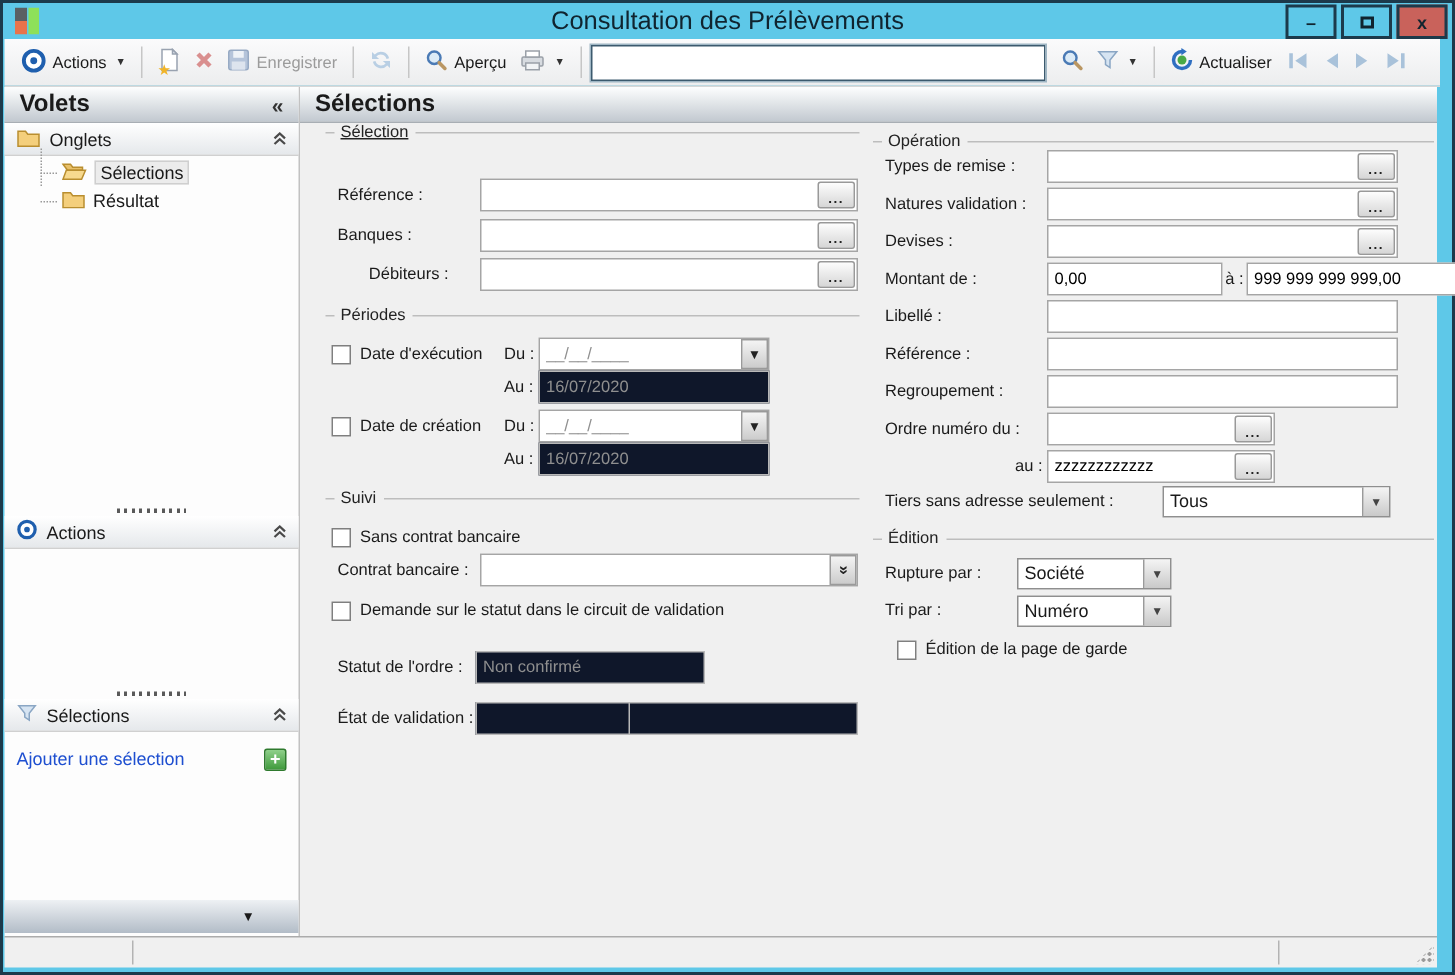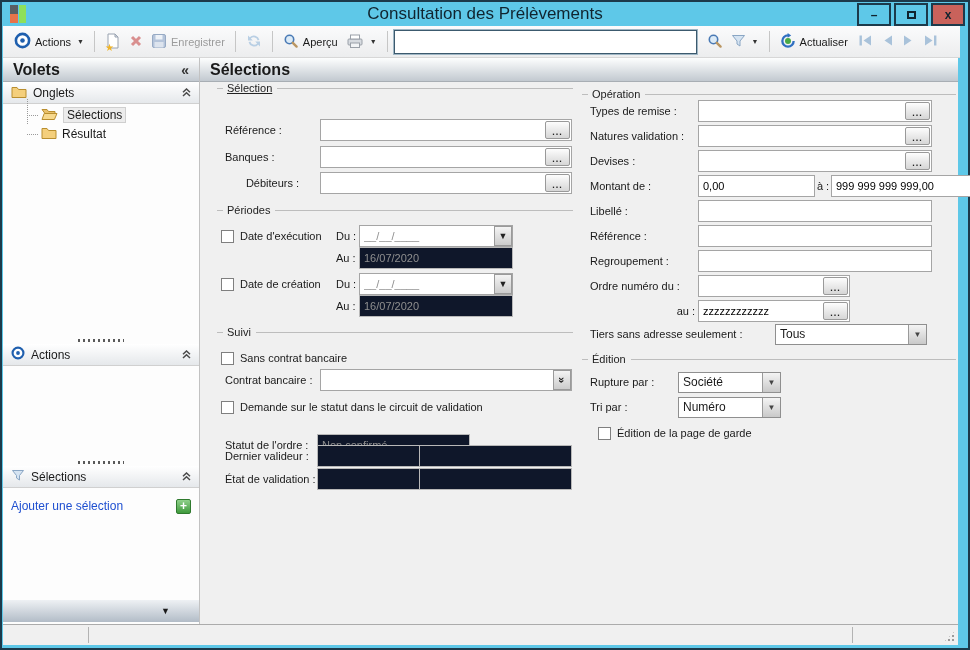--- a/index.html
+++ b/index.html
@@ -392,25 +392,20 @@
     <div class="row" style="left:21px; top:338px;">
       <span class="cb"></span>
       <span class="lbl" style="margin-left:6px;">Demande sur le statut dans le circuit de validation</span>
     </div>
 
     <div class="row" style="left:25px; top:376px; width:347px;">
       <span class="lbl" style="width:92px;">Statut de l'ordre :</span>
       <span class="dis" style="width:153px;">Non confirmé</span>
     </div>
 
-    <div class="row" style="left:25px; top:387px; width:347px;">
-      <span class="lbl" style="width:92px;">Dernier valideur :</span>
-      <span class="dis" style="width:103px;"></span>
-      <span class="dis" style="width:152px; border-left:none;"></span>
-    </div>
 
     <div class="row" style="left:25px; top:410px; width:347px;">
       <span class="lbl" style="width:92px;">État de validation :</span>
       <span class="dis" style="width:103px;"></span>
       <span class="dis" style="width:152px; border-left:none;"></span>
     </div>
 
     <div class="fieldset-line" style="left:382px; top:30px; width:374px;">
       <span class="fl-pre"></span>
         <span>Opération</span>

